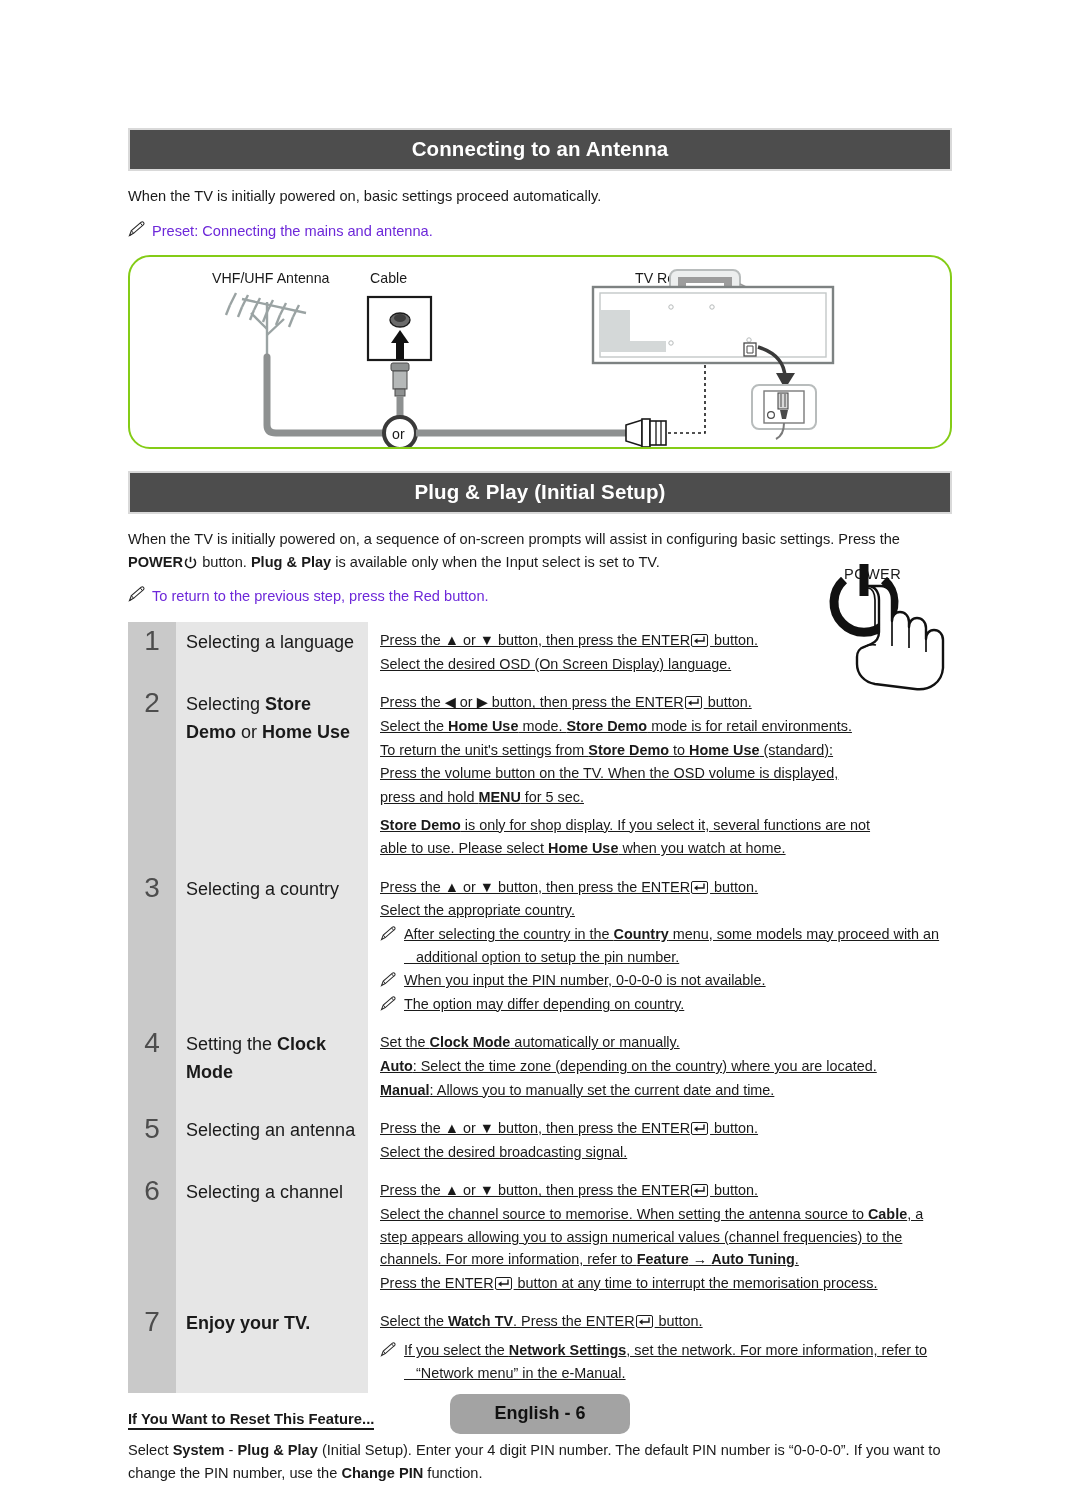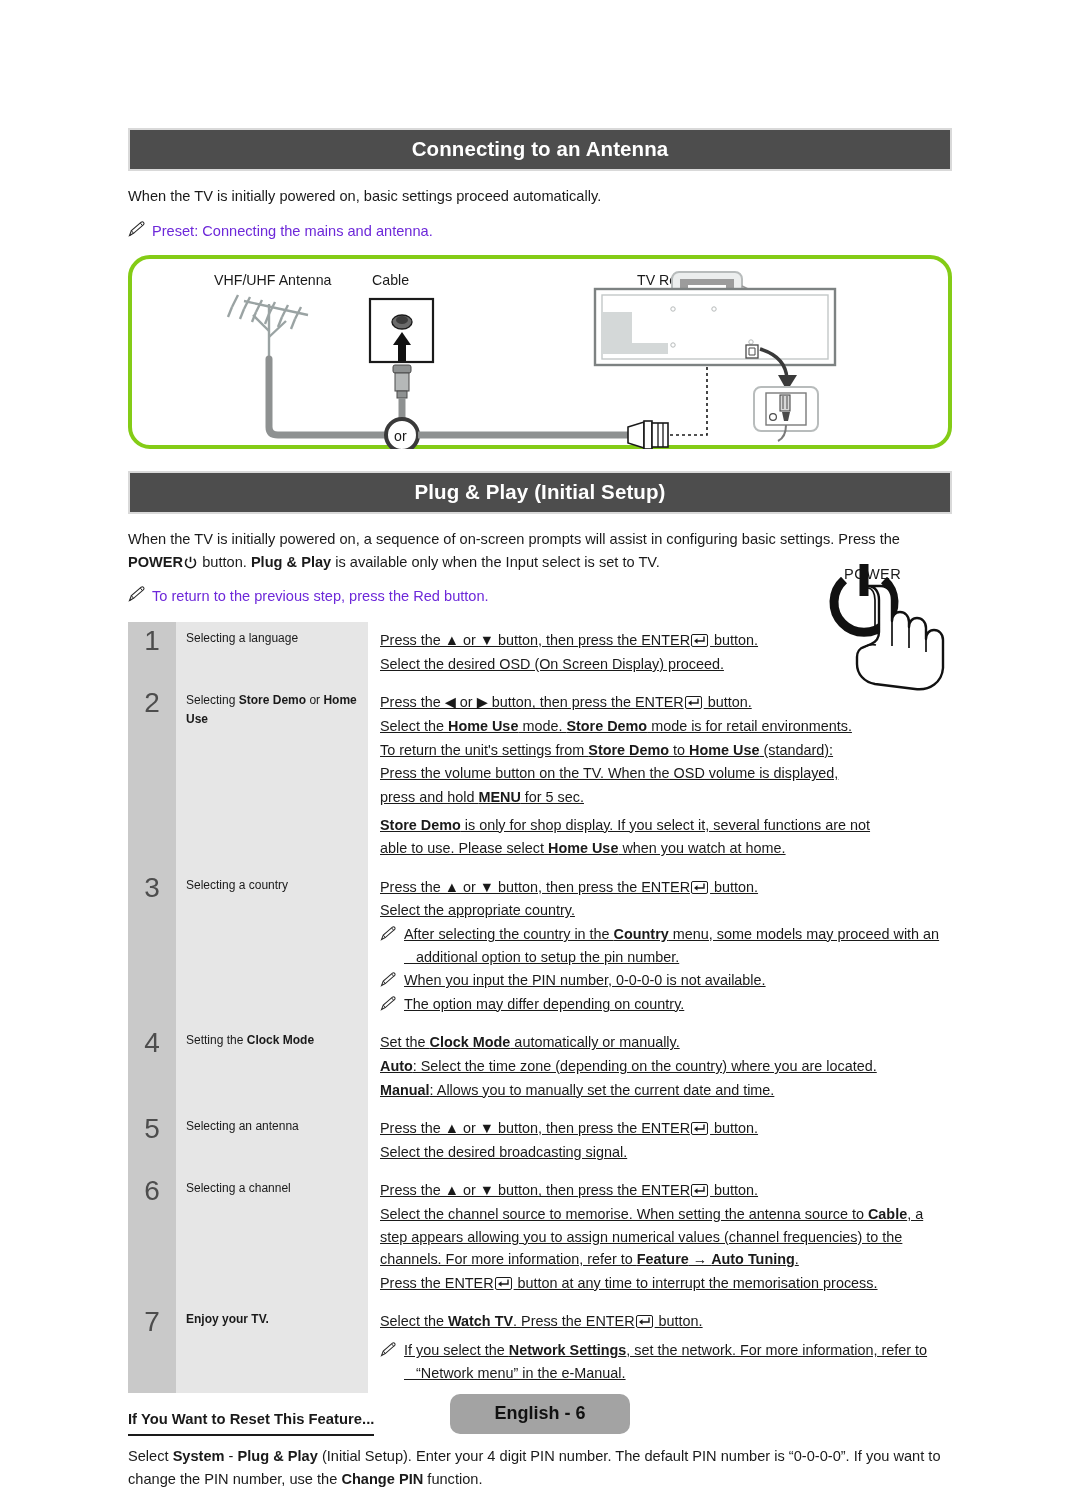--- a/index.html
+++ b/index.html
@@ -66,21 +66,21 @@
     width: 18px;
     height: 16px;
     display: inline-block;
   }
 
   
   .diagram {
     position: relative;
     margin-top: 12px;
     height: 194px;
-    border: 4px solid #84cc16;
+    border: 2px solid #84cc16;
     border-radius: 22px;
     box-sizing: border-box;
   }
   .diagram svg { display: block; }
 
   
   .steps {
     margin-top: 14px;
     width: 824px;
     border-collapse: collapse;
@@ -92,21 +92,21 @@
   }
   .col-num {
     width: 48px;
     background: #c9c9c9;
     text-align: center;
   }
   .col-label {
     width: 172px;
     background: #e6e6e6;
     padding: 7px 10px 8px 10px !important;
-    font-size: 12px;
+    font-size: 18px;
     line-height: 1.52;
     color: #1a1a1a;
   }
   .col-desc {
     padding: 7px 0 8px 12px !important;
     font-size: 14.4px;
     line-height: 1.57;
     color: #1a1a1a;
     text-decoration: underline;
   }
@@ -172,21 +172,21 @@
     letter-spacing: 0.4px;
   }
 
   
   .subhead {
     display: inline-block;
     font-size: 14.8px;
     font-weight: bold;
     color: #1a1a1a;
     border-bottom: 2.5px solid #1a1a1a;
-    padding-bottom: 7px;
+    padding-bottom: 1px;
     margin-top: 18px;
   }
 
   
   .footer {
     position: absolute;
     left: 0;
     top: 1394px;
     width: 1080px;
     text-align: center;
@@ -369,21 +369,21 @@
           <span class="num">1</span>
         </td>
         <td class="col-label">
           <span>Selecting a language</span>
         </td>
         <td class="col-desc">
           <p class="desc-line">Press the ▲ or ▼ button, then press the ENTER<span class="enterkey"><svg width="13" height="11" viewBox="0 0 13 11">
                     <path d="M11 1.5 L11 6 L3 6" fill="none" stroke="#1a1a1a" stroke-width="1.4"></path>
                     <polygon points="4.5,3.3 4.5,8.7 1,6" fill="#1a1a1a"></polygon>
                   </svg></span> button.</p>
-          <p class="desc-line">Select the desired OSD (On Screen Display) proceed.</p>
+          <p class="desc-line">Select the desired OSD (On Screen Display) language.</p>
         </td>
       </tr>
 
       <tr>
         <td class="col-num">
           <span class="num">2</span>
         </td>
         <td class="col-label"><span>Selecting </span><span class="b">Store Demo</span><span> or </span><span class="b">Home Use</span>
         </td>
         <td class="col-desc">

